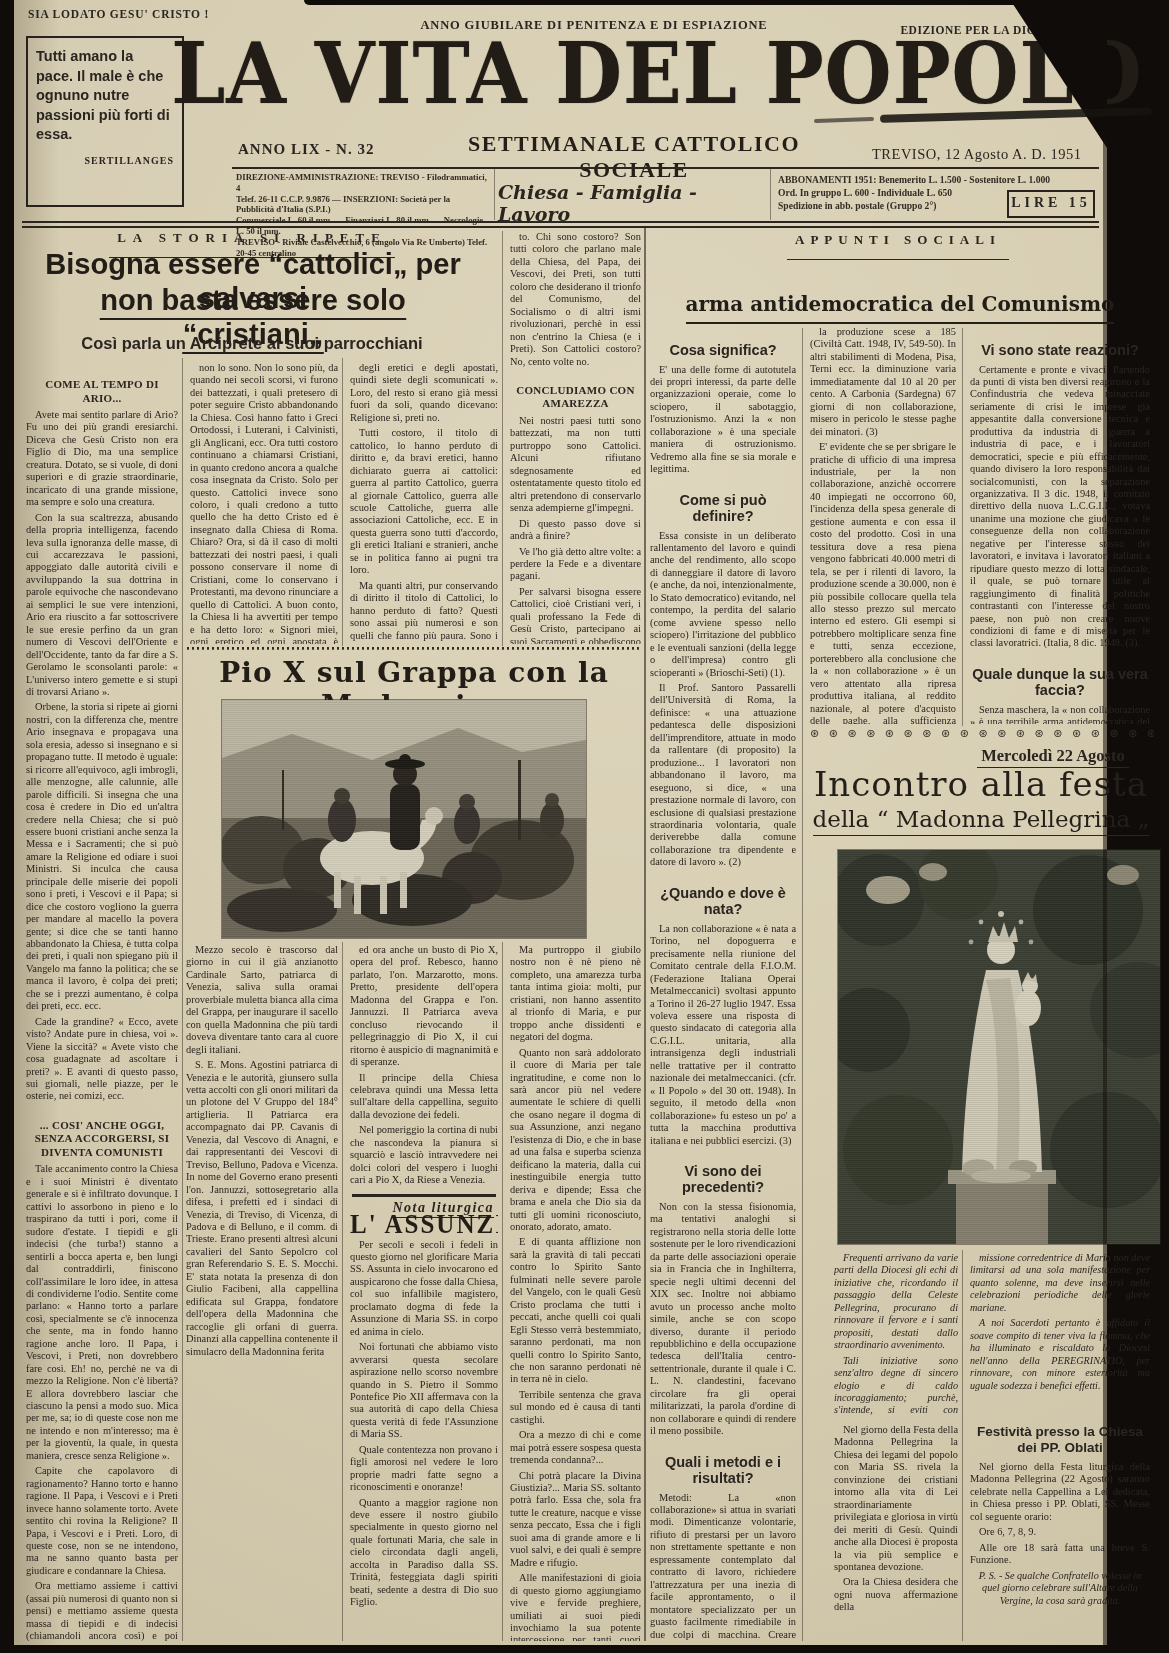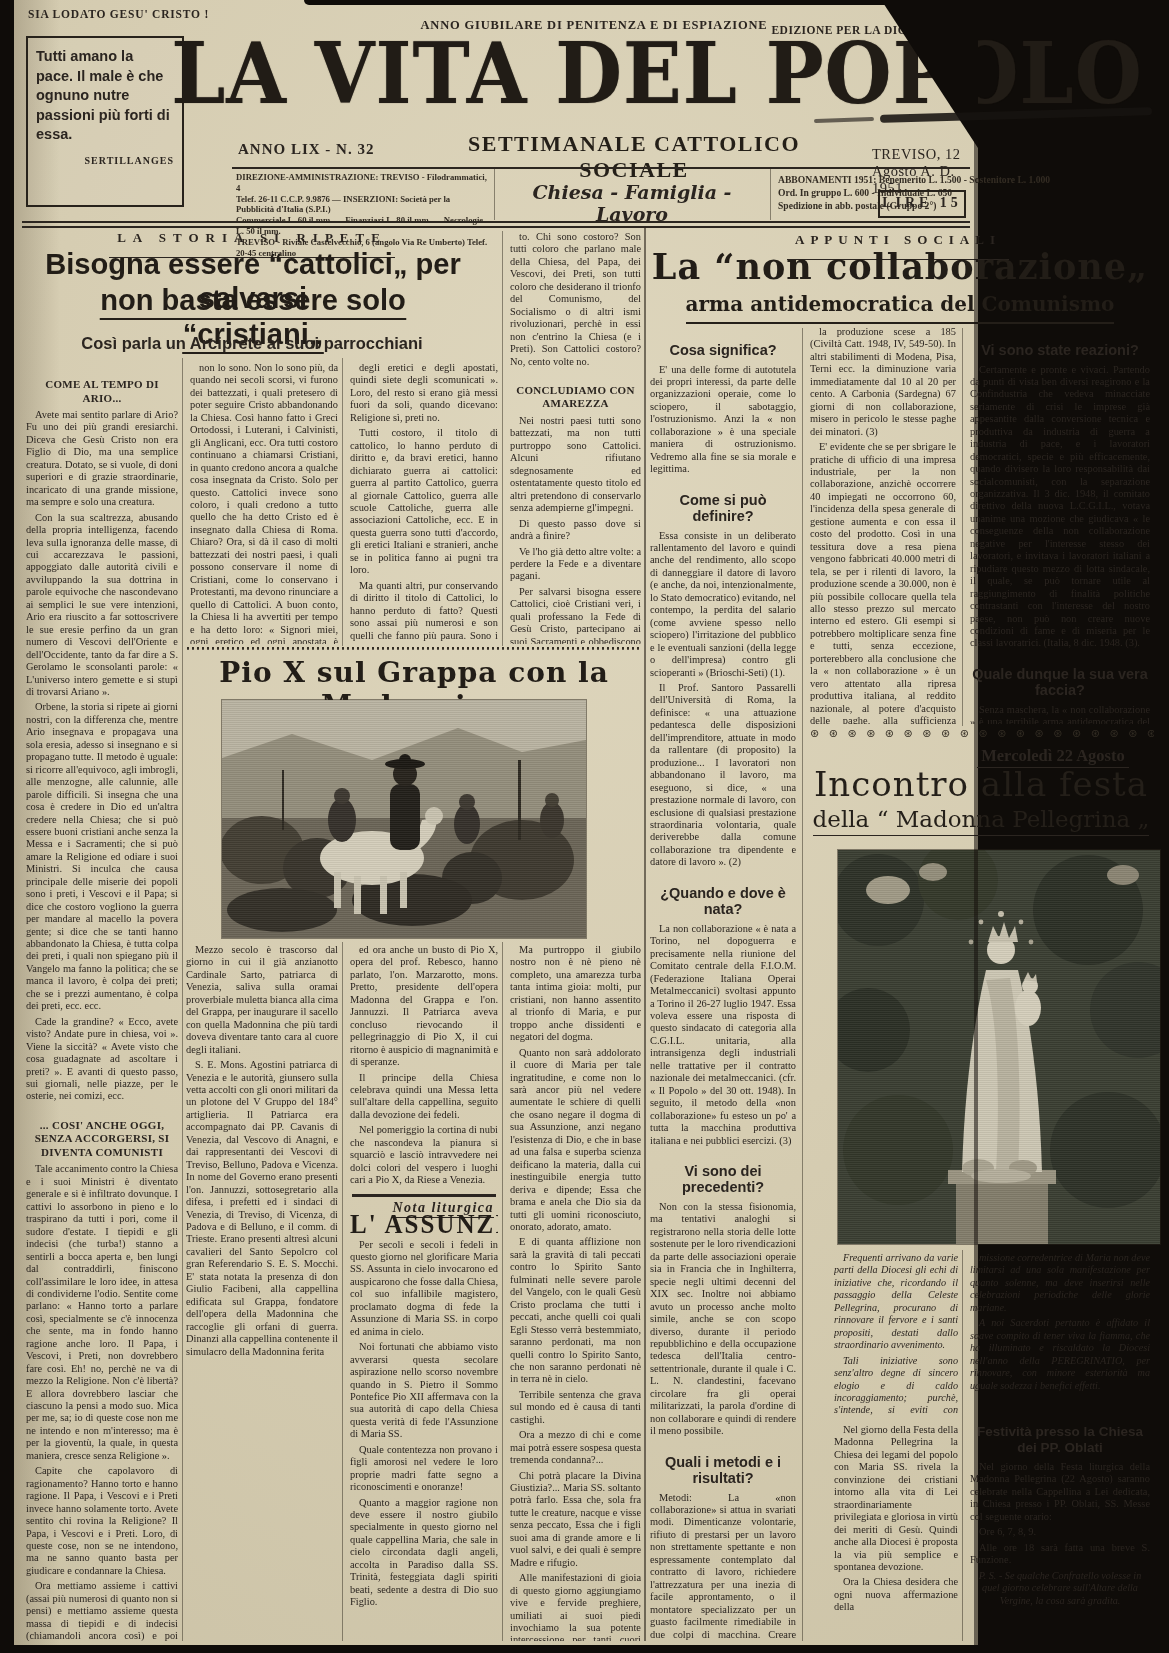--- a/index.html
+++ b/index.html
@@ -1,19 +1,19 @@
 <!DOCTYPE html>
 <html><head>
 <meta charset="utf-8">
 <style>
   html,body{margin:0;padding:0}
   body{width:1169px;height:1653px;position:relative;background:#0f0c09;
        font-family:"Liberation Serif","DejaVu Serif",serif;color:#2b2520;overflow:hidden}
   .abs{position:absolute}
-  .sheet{position:absolute;left:14px;top:0;width:964px;height:1645px;
+  .sheet{position:absolute;left:14px;top:0;width:1093px;height:1645px;
          background:radial-gradient(115% 90% at 58% 28%, #ded6bd 0%, #d6cdb2 48%, #cbc2a6 100%)}
   .sheet::before{content:"";position:absolute;inset:0;pointer-events:none;
          background:linear-gradient(90deg, rgba(60,48,28,.22), rgba(60,48,28,0) 46px)}
   
   .edge-top{position:absolute;left:290px;right:0;top:0;height:5px;background:#0f0c09;border-radius:0 0 5px 5px}
   .edge-corner{position:absolute;right:0;top:0;width:118px;height:148px;background:#0f0c09;
          clip-path:polygon(18% 0,100% 0,100% 100%)}
   .edge-right{position:absolute;right:0;top:140px;bottom:0;width:4px;background:rgba(22,17,12,.55)}
   .ink-streak{position:absolute;left:866px;top:111px;width:272px;height:8px;background:#171310;
          opacity:.88;border-radius:5px;transform:rotate(-1.6deg)}
@@ -33,21 +33,21 @@
   .quote-box{border:2px solid #27221b;padding:9px 8px 6px;background:rgba(255,255,255,.04)}
   .quote-box .qt{font-family:"Liberation Sans",sans-serif;font-weight:bold;font-size:14.5px;line-height:19.5px}
   .quote-box .qa{font-size:10px;font-weight:bold;letter-spacing:1px;text-align:right;margin-top:10px}
   .mast-title{font-family:"DejaVu Serif",serif;font-weight:bold;font-size:77px;line-height:82px;
         text-align:center;letter-spacing:1px;color:#211c16;transform:scaleY(1.1);transform-origin:50% 20%;
         white-space:nowrap;text-shadow:0 0 1px rgba(33,28,22,.6)}
   .issue-no{font-size:15px;font-weight:bold;letter-spacing:1px}
   .subtitle{font-size:22px;font-weight:bold;text-align:center;letter-spacing:1.5px;color:#241f18}
   .dateline{font-size:14.5px;letter-spacing:.5px}
   .admin{font-size:8.7px;line-height:10.8px;font-weight:bold;color:#332c23}
-  .motto{font-family:"DejaVu Serif",serif;font-style:italic;font-weight:bold;font-size:19px;text-align:center}
+  .motto{font-family:"DejaVu Serif",serif;font-style:italic;font-weight:bold;font-size:19px;}
   .abbon{font-size:9.6px;line-height:13px;font-weight:bold;color:#332c23}
   .lire-box{border:2px solid #27221b;font-weight:bold;font-size:14px;letter-spacing:4px;
         text-align:center;padding-top:3px}
 
   
   .kicker{font-size:13px;font-weight:bold;letter-spacing:7px;text-align:center;white-space:nowrap}
   .kicker span{border-bottom:1.5px solid #2b2520;padding:0 8px 12px}
   .h-sans{font-family:"Liberation Sans",sans-serif;font-weight:bold;text-align:center;color:#221d17}
   .h1l{font-size:30px;line-height:34px;transform:scaleX(.97);transform-origin:center}
   .h1l .u{border-bottom:2.5px solid #241f19;padding-bottom:2px}
@@ -214,36 +214,35 @@
         <p class="blk-p">Il principe della Chiesa celebrava quindi una Messa letta sull'altare della cappellina, seguito dalla devozione dei fedeli.</p>
         <p class="blk-p">Nel pomeriggio la cortina di nubi che nascondeva la pianura si squarciò e lasciò intravvedere nei dolci colori del vespero i luoghi cari a Pio X, da Riese a Venezia.</p>
       </div>
     <div class="nota-rule"></div>
     <div class="nota-lab"><span>Nota liturgica</span></div>
     <div class="assunz">L' ASSUNZIONE</div>
     <div>
         <p class="blk-p">Per secoli e secoli i fedeli in questo giorno nel glorificare Maria SS. Assunta in cielo invocarono ed auspicarono che fosse dalla Chiesa, col suo infallibile magistero, proclamato dogma di fede la Assunzione di Maria SS. in corpo ed anima in cielo.</p>
         <p class="blk-p">Noi fortunati che abbiamo visto avverarsi questa secolare aspirazione nello scorso novembre quando in S. Pietro il Sommo Pontefice Pio XII affermava con la sua autorità di capo della Chiesa questa verità di fede l'Assunzione di Maria SS.</p>
         <p class="blk-p">Quale contentezza non provano i figli amorosi nel vedere le loro proprie madri fatte segno a riconoscimenti e onoranze!</p>
-        <p class="blk-p">Quanto a maggior ragione non deve essere il nostro giubilo specialmente in questo giorno nel quale cappellina Maria, che sale in cielo circondata dagli angeli, accolta in Paradiso dalla SS. Trinità, festeggiata dagli spiriti beati, sedente a destra di Dio suo Figlio.</p>
+        <p class="blk-p">Quanto a maggior ragione non deve essere il nostro giubilo specialmente in questo giorno nel quale fortunati Maria, che sale in cielo circondata dagli angeli, accolta in Paradiso dalla SS. Trinità, festeggiata dagli spiriti beati, sedente a destra di Dio suo Figlio.</p>
       </div>
   </div>
 
   <div class="col" style="left:496px;top:944px;width:131px;height:697px">
       <p class="blk-p">Ma purtroppo il giubilo nostro non è nè pieno nè completo, una amarezza turba tanta intima gioia: molti, pur cristiani, non hanno assentito al trionfo di Maria, e pur troppo anche dissidenti e negatori del dogma.</p>
       <p class="blk-p">Quanto non sarà addolorato il cuore di Maria per tale ingratitudine, e come non lo sarà ancor più nel vedere aumentate le schiere di quelli che osano negare il dogma di sua Assunzione, anzi negano l'esistenza di Dio, e che in base ad una falsa e superba scienza deificano la materia, dalla cui inestinguibile energia tutto deriva e dipende; Essa che brama e anela che Dio sia da tutti gli uomini riconosciuto, onorato, adorato, amato.</p>
       <p class="blk-p">E di quanta afflizione non sarà la gravità di tali peccati contro lo Spirito Santo fulminati nelle severe parole del Vangelo, con le quali Gesù Cristo proclama che tutti i peccati, anche quelli coi quali Egli Stesso verrà bestemmiato, saranno perdonati, ma non quelli contro lo Spirito Santo, che non saranno perdonati nè in terra nè in cielo.</p>
       <p class="blk-p">Terribile sentenza che grava sul mondo ed è causa di tanti castighi.</p>
       <p class="blk-p">Ora a mezzo di chi e come mai potrà essere sospesa questa tremenda condanna?...</p>
       <p class="blk-p">Chi potrà placare la Divina Giustizia?... Maria SS. soltanto potrà farlo. Essa che, sola fra tutte le creature, nacque e visse senza peccato, Essa che i figli suoi ama di grande amore e li vuol salvi, e dei quali è sempre Madre e rifugio.</p>
       <p class="blk-p">Alle manifestazioni di gioia di questo giorno aggiungiamo vive e fervide preghiere, umiliati ai suoi piedi invochiamo la sua potente intercessione per tanti cuori induriti, e speriamo e confidiamo che Dio abbia a dare ascolto alla voce supplicante della sua Divina Madre.</p>
     </div>
 
   <div class="abs kicker" style="left:634px;top:232px;width:500px;letter-spacing:6px"><span>APPUNTI SOCIALI</span></div>
-  <div class="abs h2a" style="left:634px;top:247px;width:504px">La “non collaborazione„</div>
   <div class="abs h2b" style="left:634px;top:292px;width:504px"><span>arma antidemocratica del Comunismo</span></div>
 
   <div class="col q" style="left:636px;top:326px;width:146px;height:1315px">
       <div class="blk-h">Cosa significa?</div>
       <p class="blk-p">E' una delle forme di autotutela dei propri interessi, da parte delle organizzazioni operaie, come lo sciopero, il sabotaggio, l'ostruzionismo. Anzi la « non collaborazione » è una speciale maniera di ostruzionismo. Vedremo alla fine se sia morale e legittima.</p>
       <div class="blk-h">Come si può definire?</div>
       <p class="blk-p">Essa consiste in un deliberato rallentamento del lavoro e quindi anche del rendimento, allo scopo di danneggiare il datore di lavoro (e anche, da noi, intenzionalmente, lo Stato democratico) evitando, nel contempo, la perdita del salario (come avviene spesso nello sciopero) l'irritazione del pubblico e le eventuali sanzioni (della legge o dell'impresa) contro gli scioperanti » (Brioschi-Seti) (1).</p>
       <p class="blk-p">Il Prof. Santoro Passarelli dell'Università di Roma, la definisce: « una attuazione pedantesca delle disposizioni dell'imprenditore, attuate in modo da rallentare (di proposito) la produzione... I lavoratori non abbandonano il lavoro, ma eseguono, si dice, « una prestazione normale di lavoro, con esclusione di qualsiasi prestazione straordinaria volontaria, quale deriverebbe dalla comune collaborazione tra dipendente e datore di lavoro ». (2)</p>
       <div class="blk-h">¿Quando e dove è nata?</div>
       <p class="blk-p">La non collaborazione « è nata a Torino, nel dopoguerra e precisamente nella riunione del Comitato centrale della F.I.O.M. (Federazione Italiana Operai Metalmeccanici) svoltasi appunto a Torino il 26-27 luglio 1947. Essa voleva essere una risposta di questo sindacato di categoria alla C.G.I.L. unitaria, alla intransigenza degli industriali nelle trattative per il contratto nazionale dei metalmeccanici. (cfr. « Il Popolo » del 30 ott. 1948). In seguito, il metodo della «non collaborazione» fu esteso un po' a tutta la macchina produttiva italiana e nei pubblici esercizi. (3)</p>

